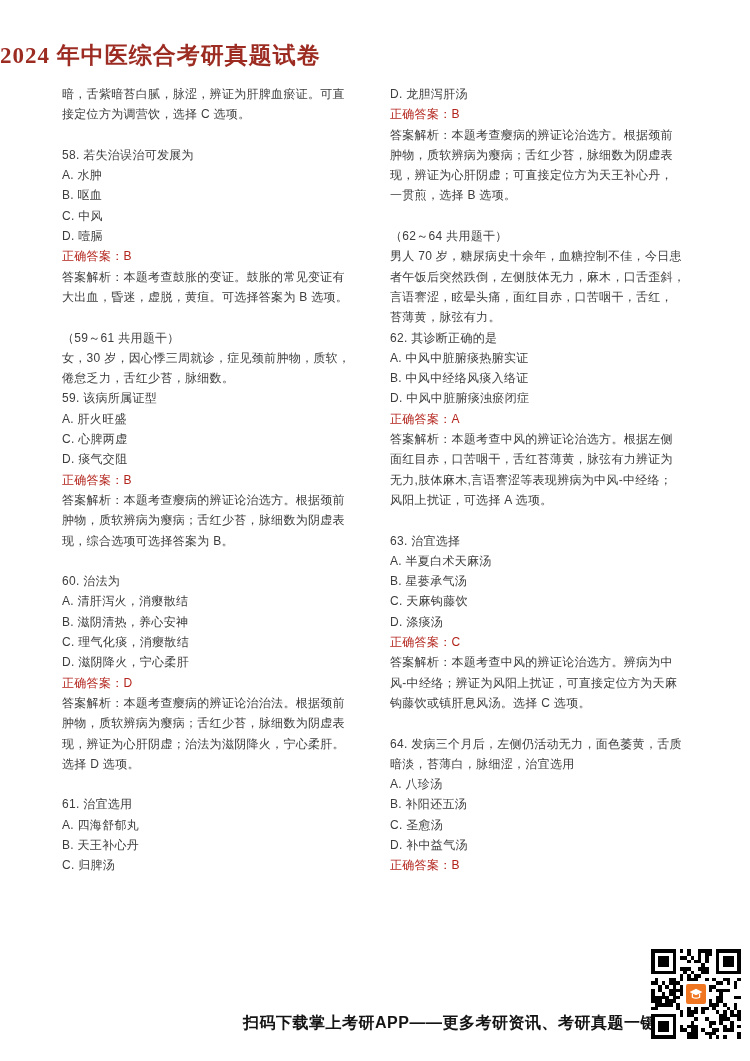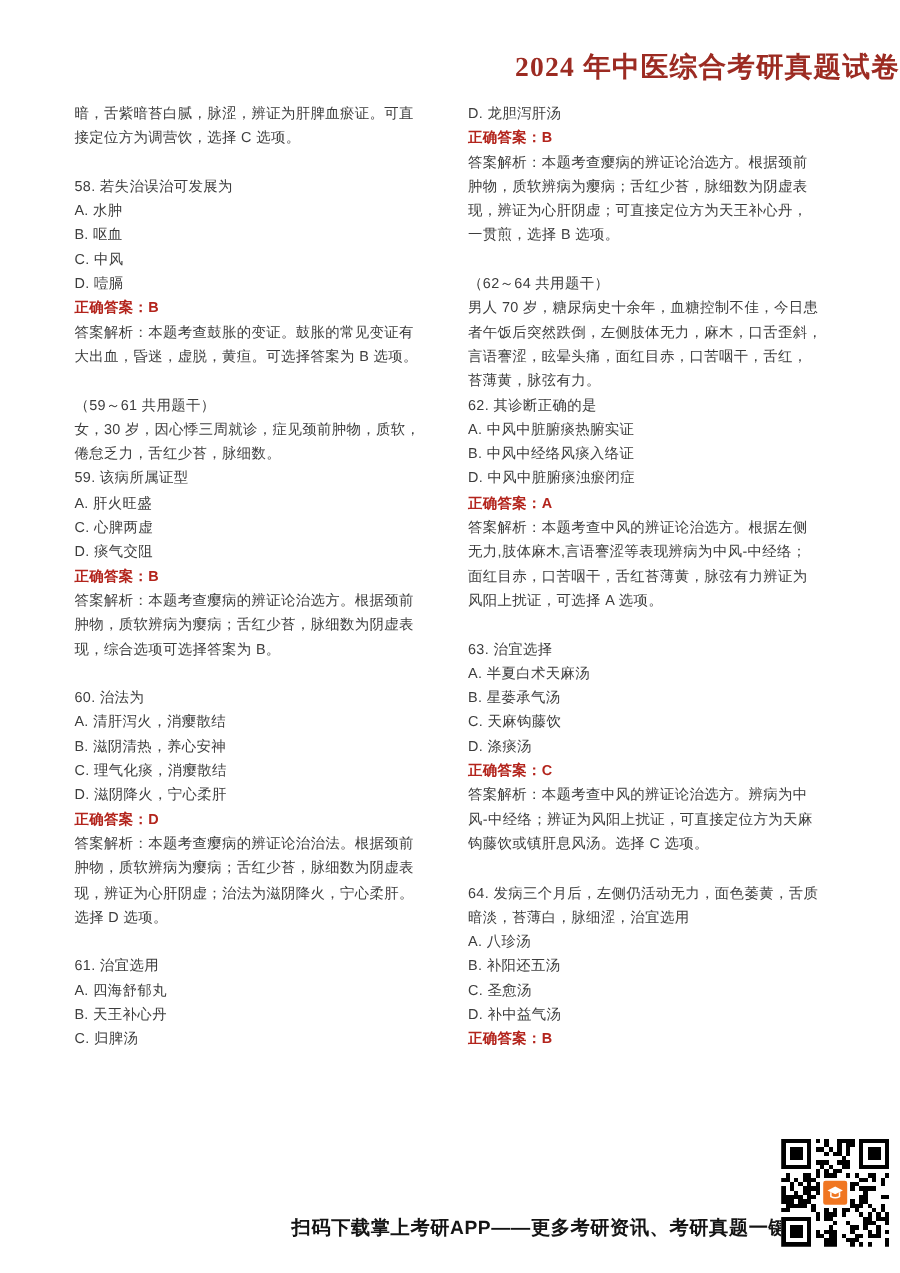--- a/index.html
+++ b/index.html
@@ -6,42 +6,42 @@
   .page{
     position:relative;
     width:750px;height:1061px;
     margin:0 auto;
     background:#ffffff;
     overflow:hidden;
     font-family:"Liberation Sans","DejaVu Sans",sans-serif;
   }
   .title{
     position:absolute;top:40px;left:0;right:0;
-    text-align:right;
+    text-align:left;
     font-family:"Liberation Serif","DejaVu Serif",serif;
     font-weight:bold;
     font-size:23px;
     letter-spacing:1px;
     color:var(--title-red,#9c2b22);
   }
   .col{
     position:absolute;top:84px;
     font-size:12px;
     color:var(--body-text,#3d3d3d);
   }
   .col-left{left:62px;width:318px;}
   .col-right{left:390px;width:322px;}
   .line{
     height:20.3px;line-height:20.3px;
     white-space:nowrap;
     letter-spacing:0.3px;
   }
   .line.answer{
     color:var(--answer-red,#b3241c);
-    font-weight:bold;
+    font-weight:normal;
   }
   .line.header{font-weight:normal;}
   .line.gap{height:20.3px;}
   .footer-text{
     position:absolute;
     top:1013px;left:243px;
     font-size:16px;font-weight:bold;
     color:#141414;
     letter-spacing:0.5px;
     white-space:nowrap;
@@ -125,22 +125,22 @@
       <div class="line body">男人 70 岁，糖尿病史十余年，血糖控制不佳，今日患</div>
       <div class="line body">者午饭后突然跌倒，左侧肢体无力，麻木，口舌歪斜，</div>
       <div class="line body">言语謇涩，眩晕头痛，面红目赤，口苦咽干，舌红，</div>
       <div class="line body">苔薄黄，脉弦有力。</div>
       <div class="line body">62. 其诊断正确的是</div>
       <div class="line body">A. 中风中脏腑痰热腑实证</div>
       <div class="line body">B. 中风中经络风痰入络证</div>
       <div class="line body">D. 中风中脏腑痰浊瘀闭症</div>
       <div class="line answer">正确答案：A</div>
       <div class="line body">答案解析：本题考查中风的辨证论治选方。根据左侧</div>
+      <div class="line body">面红目赤，口苦咽干，舌红苔薄黄，脉弦有力辨证为</div>
       <div class="line body">无力,肢体麻木,言语謇涩等表现辨病为中风-中经络；</div>
-      <div class="line body">面红目赤，口苦咽干，舌红苔薄黄，脉弦有力辨证为</div>
       <div class="line body">风阳上扰证，可选择 A 选项。</div>
       <div class="line gap">&nbsp;</div>
       <div class="line body">63. 治宜选择</div>
       <div class="line body">A. 半夏白术天麻汤</div>
       <div class="line body">B. 星蒌承气汤</div>
       <div class="line body">C. 天麻钩藤饮</div>
       <div class="line body">D. 涤痰汤</div>
       <div class="line answer">正确答案：C</div>
       <div class="line body">答案解析：本题考查中风的辨证论治选方。辨病为中</div>
       <div class="line body">风-中经络；辨证为风阳上扰证，可直接定位方为天麻</div>

